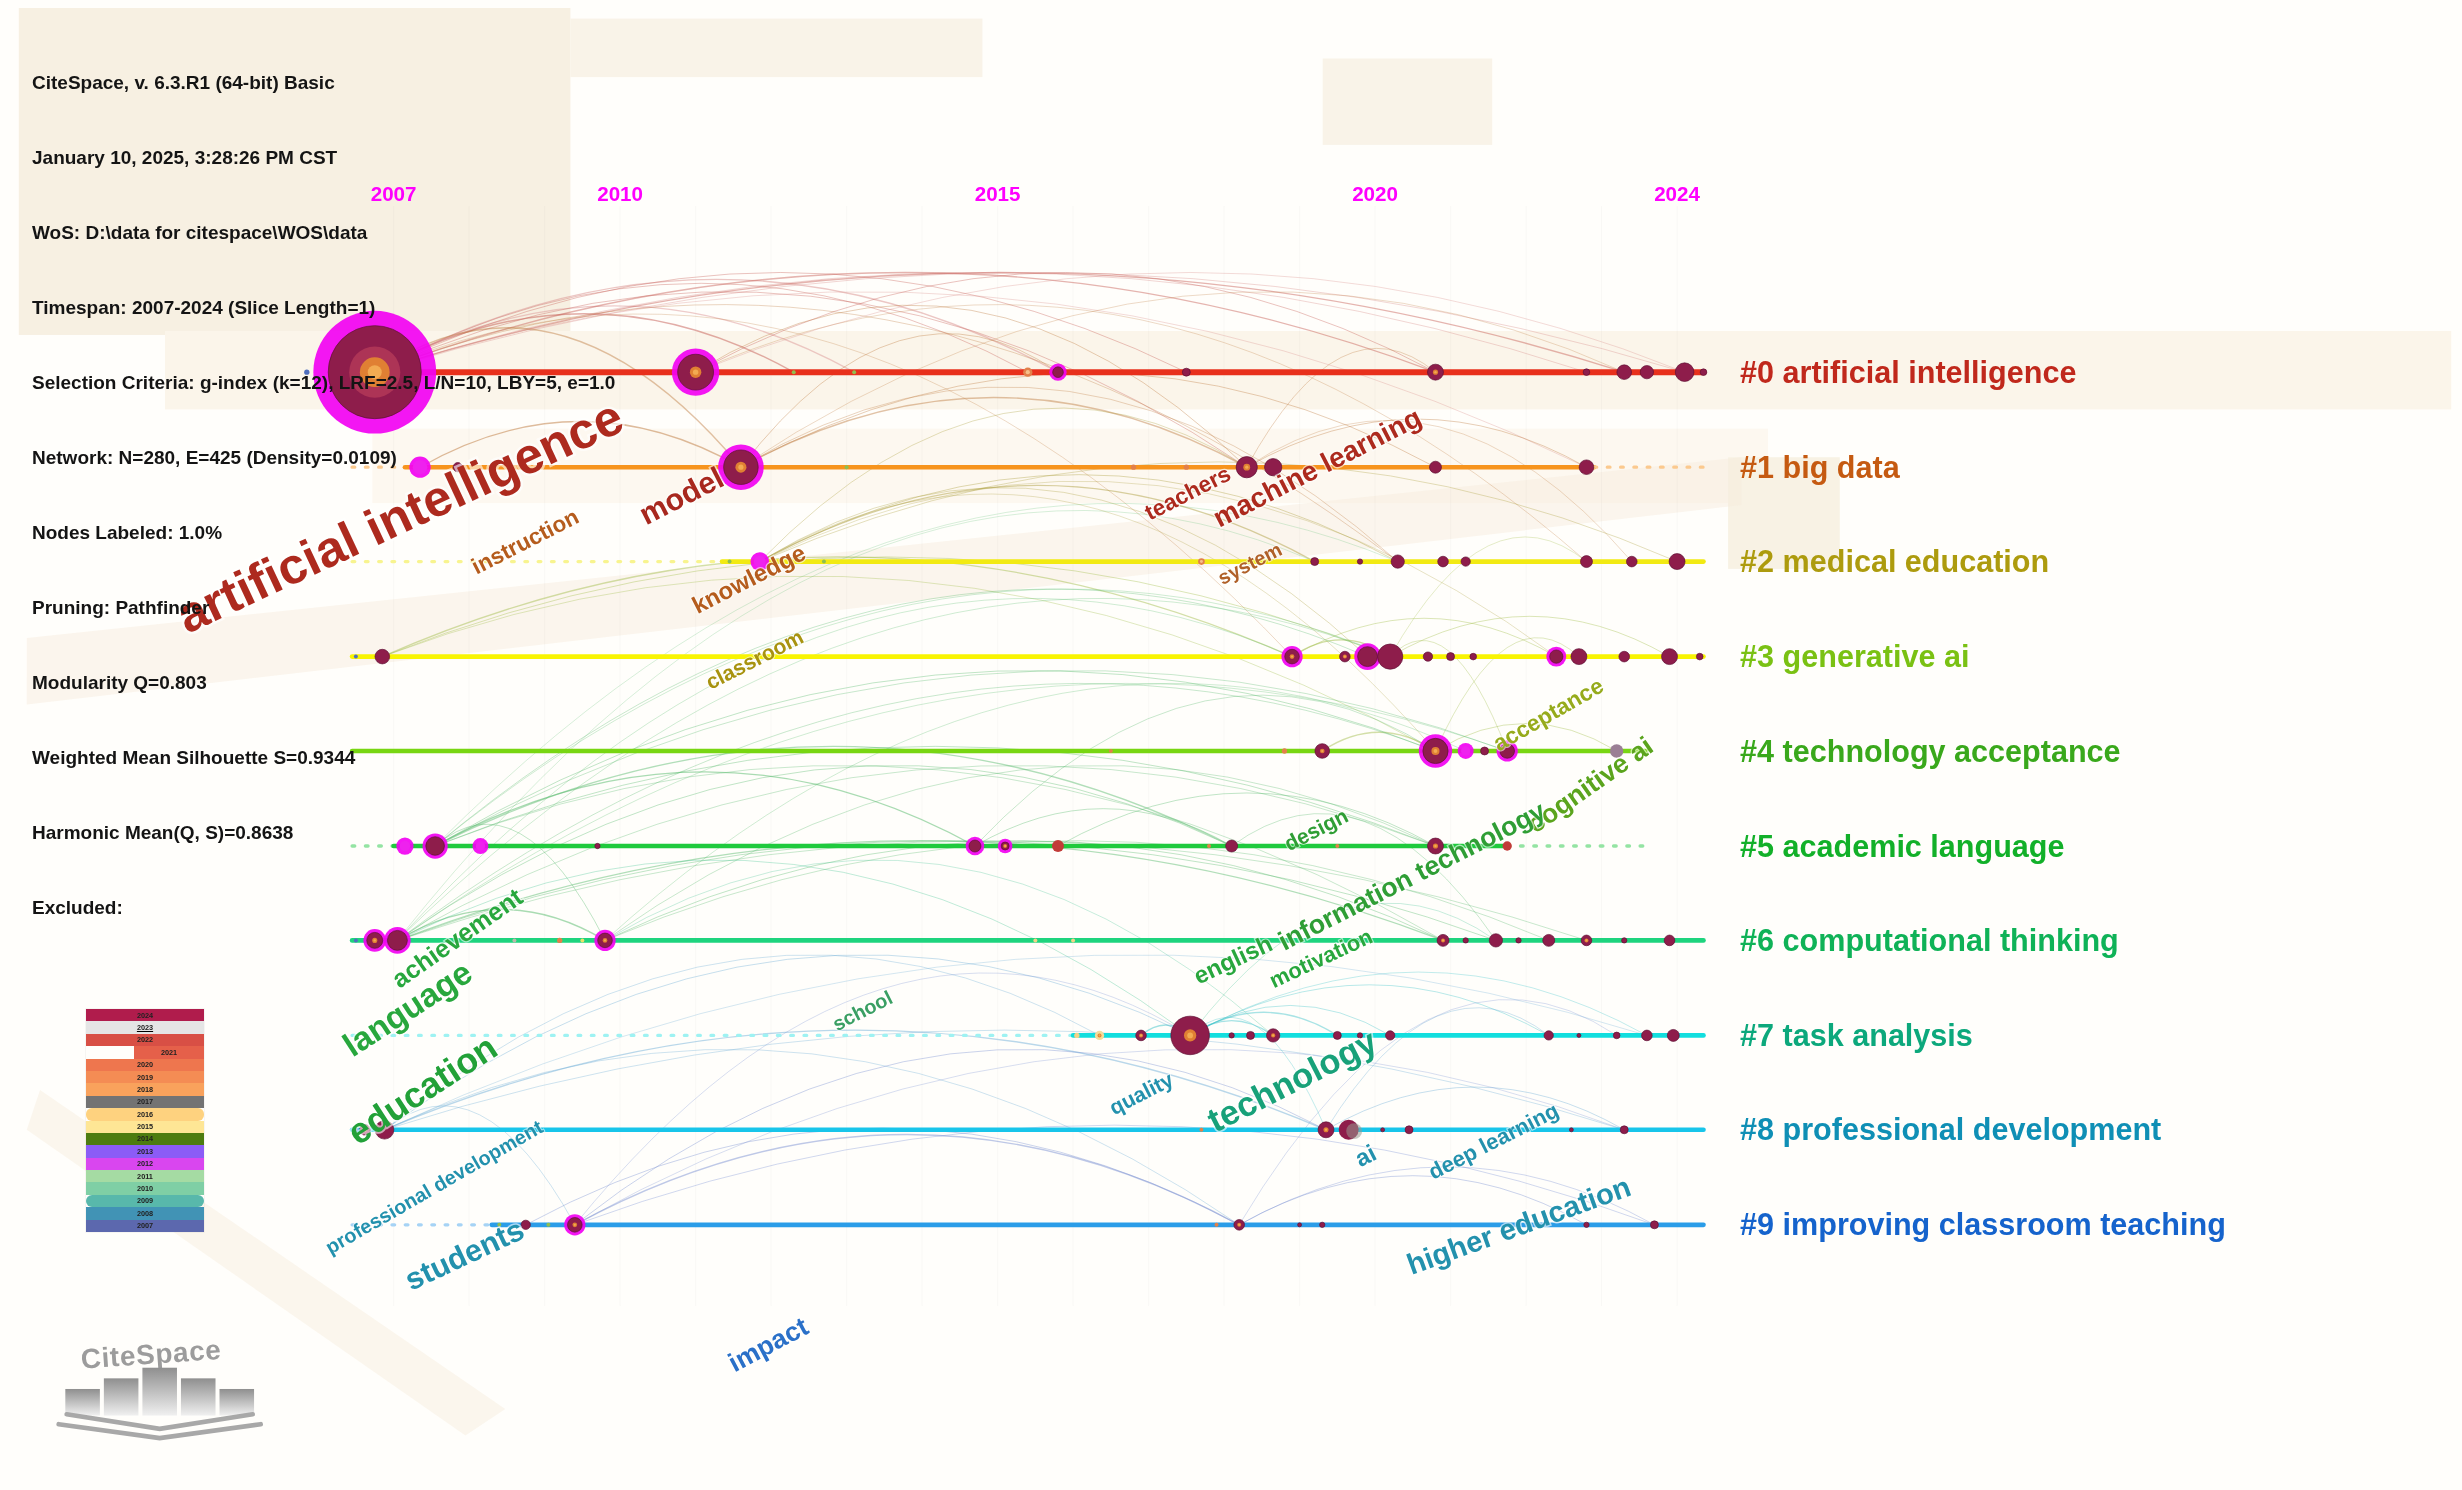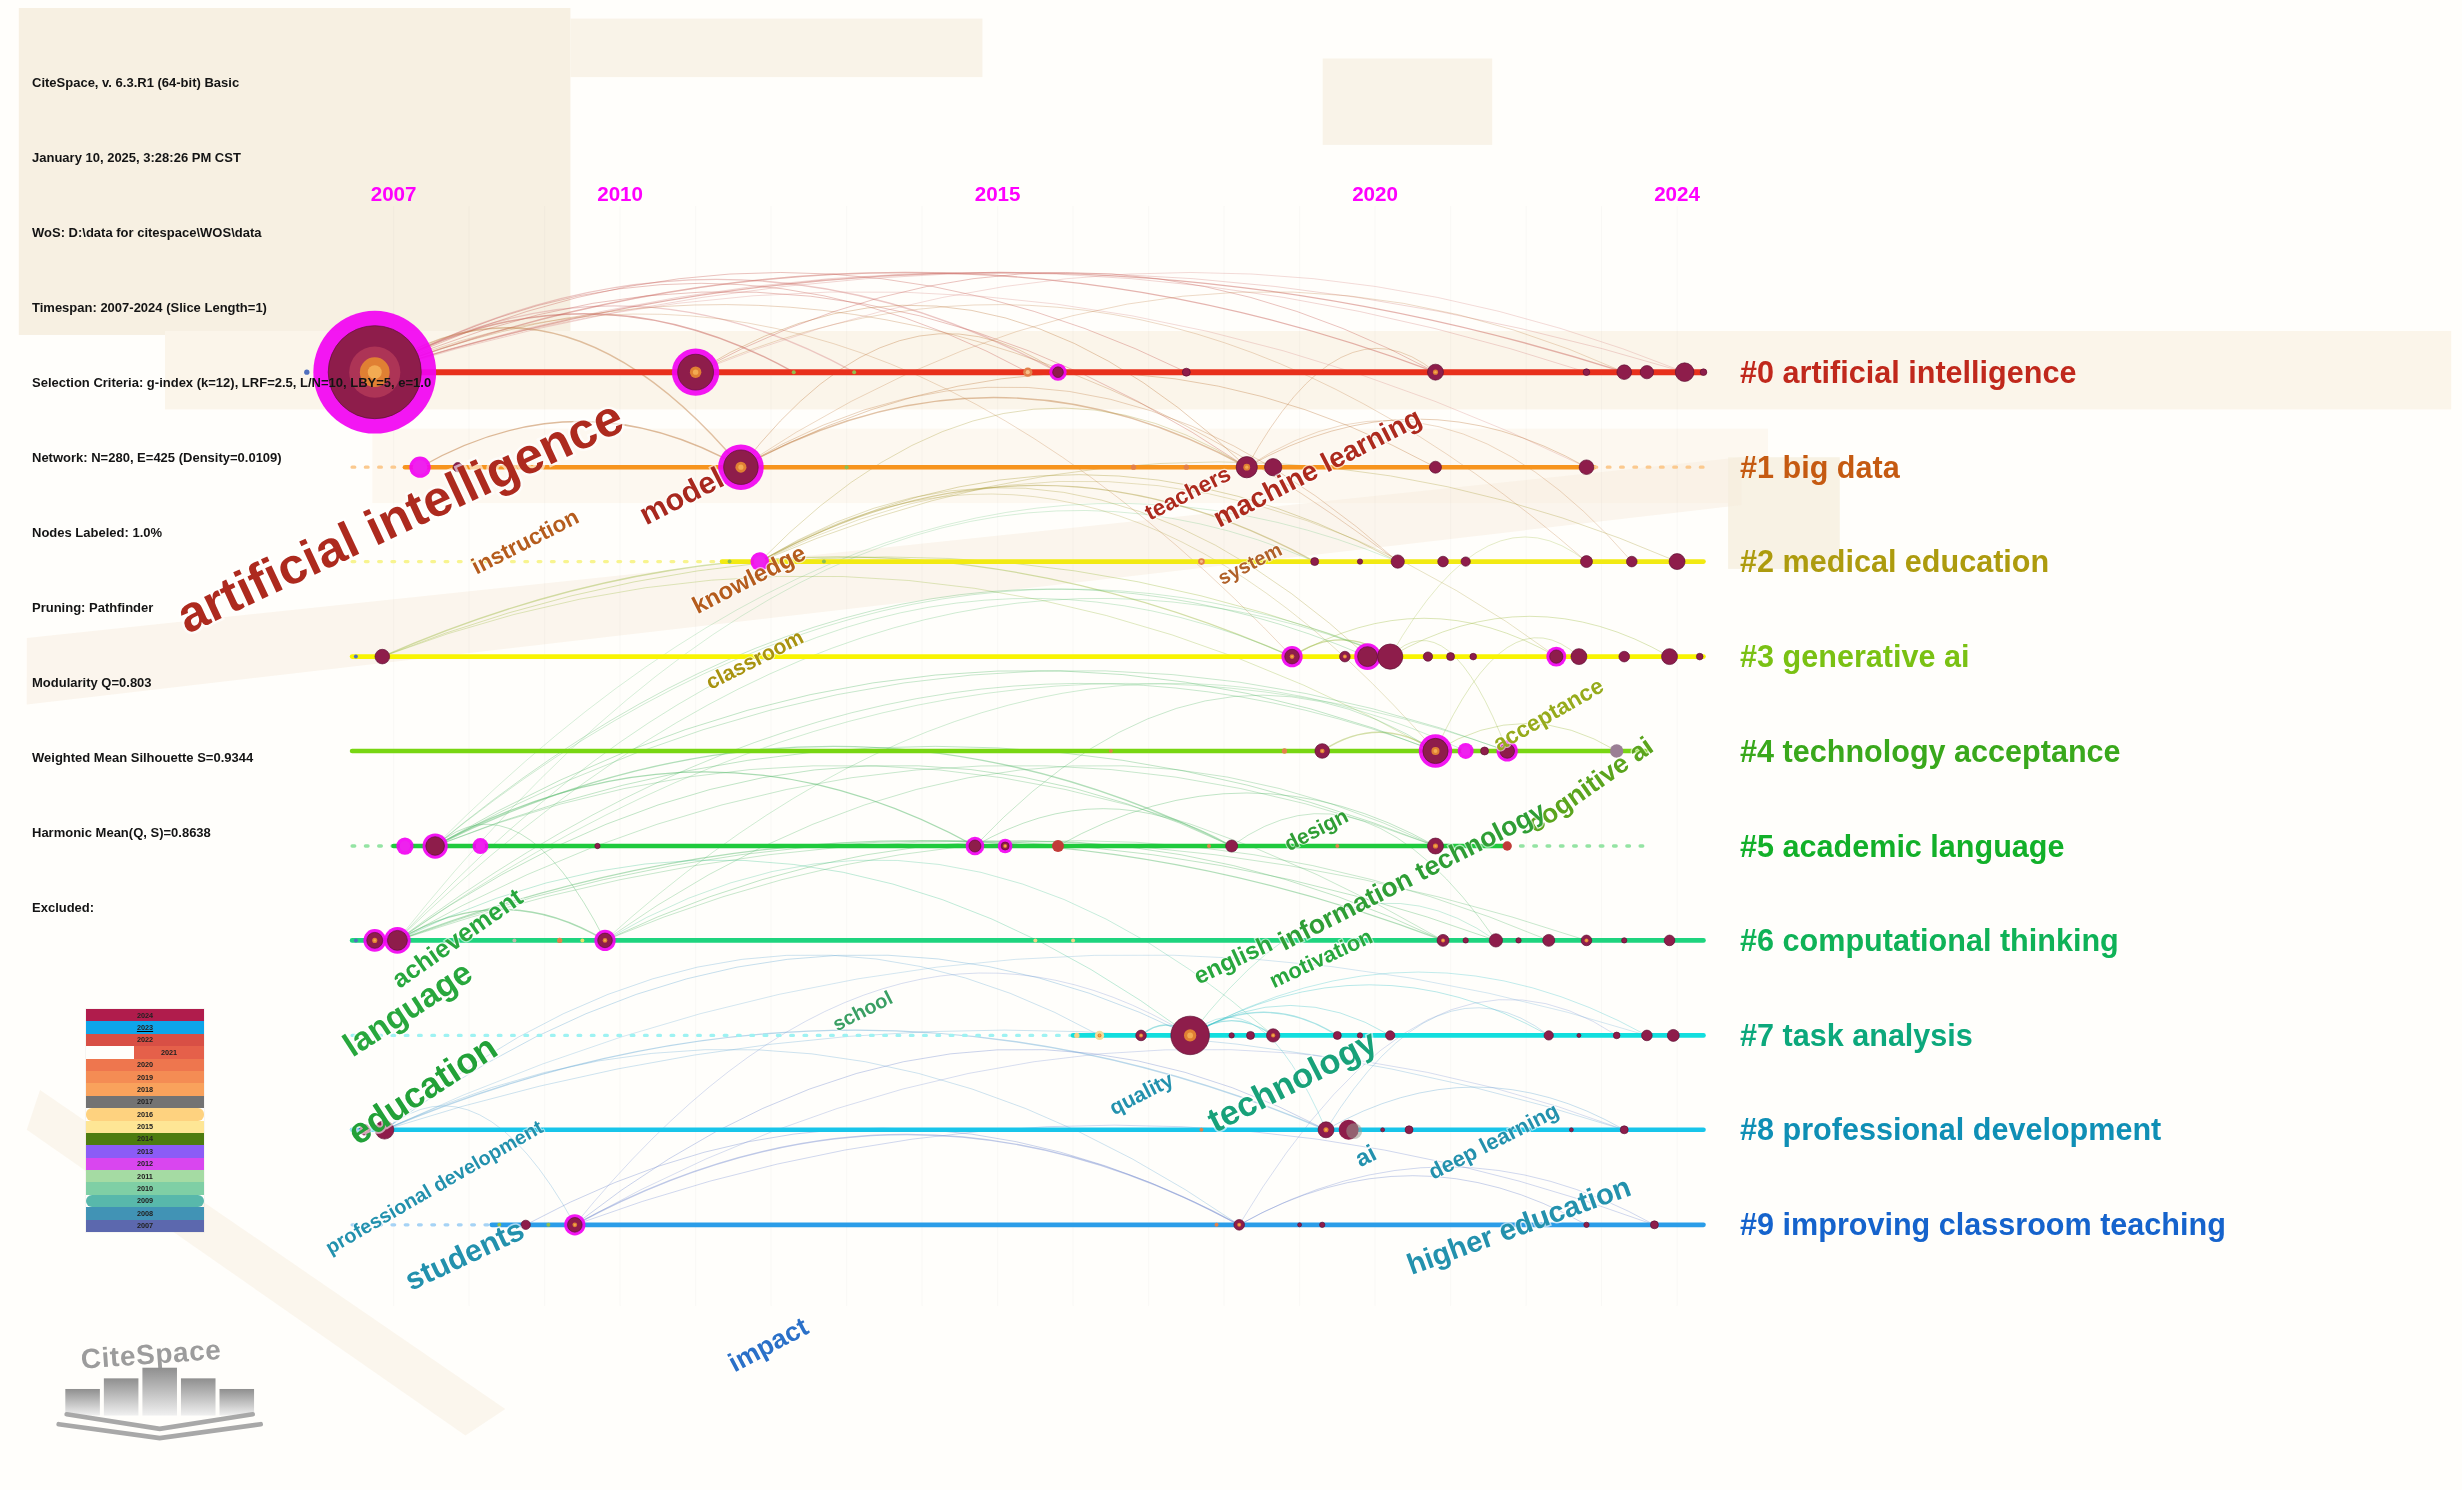--- a/index.html
+++ b/index.html
@@ -4,21 +4,21 @@
 <style>
   html,body{margin:0;padding:0;}
   body{
     width:2462px;height:1490px;position:relative;overflow:hidden;
     background:#fffefb;font-family:"Liberation Sans",sans-serif;
   }
   #stage{position:absolute;left:0;top:0;width:2462px;height:1490px;}
   #canvas{position:absolute;left:0;top:0;}
   #header-block{
     position:absolute;left:32px;top:20px;width:997px;
-    font-size:13px;font-weight:bold;line-height:25px;color:#141414;
+    font-size:19px;font-weight:bold;line-height:25px;color:#141414;
     white-space:pre;z-index:5;
   }
   #legend-block{
     position:absolute;left:86px;top:1009px;width:118px;z-index:5;
     box-shadow:0 0 0 0.7px rgba(0,0,0,0.05);
   }
   .legend-row{height:12.4px;display:flex;align-items:center;justify-content:center;}
   .legend-row span{font-size:7.3px;line-height:7.3px;color:#222;font-weight:bold;}
   text{font-family:"Liberation Sans",sans-serif;}
 </style>
@@ -704,21 +704,21 @@
     <div>Modularity Q=0.803</div>
     <div>Weighted Mean Silhouette S=0.9344</div>
     <div>Harmonic Mean(Q, S)=0.8638</div>
     <div>Excluded:</div>
   </div>
 
   <div id="legend-block">
       <div class="legend-row" style="background: rgb(176, 28, 76);">
         <span>2024</span>
       </div>
-      <div class="legend-row" style="background: #0ea5e9; text-decoration: underline;">
+      <div class="legend-row" style="background: #e5e5e5; text-decoration: underline;">
         <span>2023</span>
       </div>
       <div class="legend-row" style="background: rgb(216, 79, 69);">
         <span>2022</span>
       </div>
       <div class="legend-row" style="background: rgb(229, 96, 74); margin-left: 48px;">
         <span>2021</span>
       </div>
       <div class="legend-row" style="background: rgb(238, 118, 78);">
         <span>2020</span>

